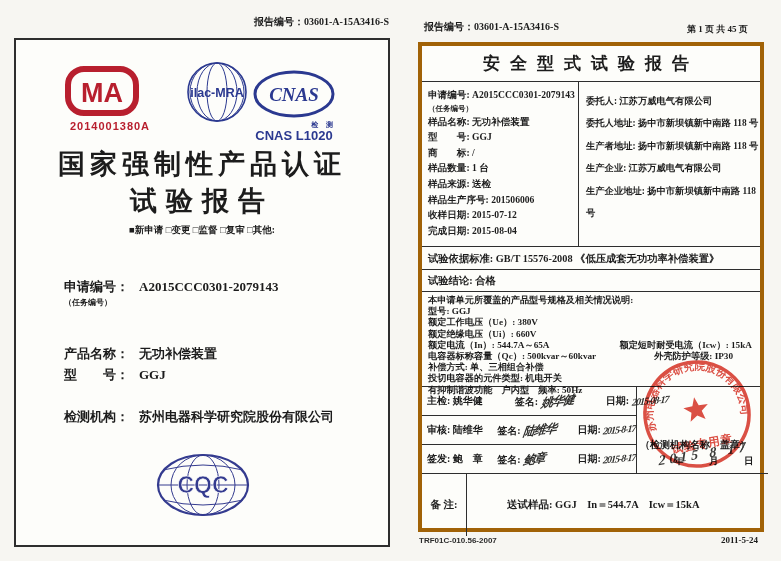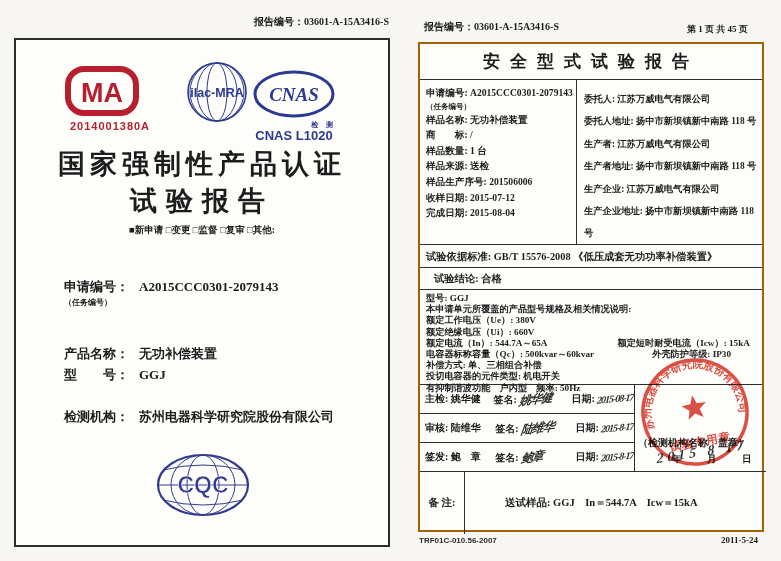--- a/index.html
+++ b/index.html
@@ -32,38 +32,38 @@
   .lp-check{left:0;top:184px;width:100%;text-align:center;font-size:9.5px;font-weight:bold;}
   .lp-field{left:48px;font-size:13px;font-weight:bold;white-space:nowrap;}
   .lp-field .val{margin-left:10px;}
   .lp-sub{left:48px;font-size:8px;font-weight:bold;}
   .logo-cqc{left:138px;top:410px;width:98px;height:70px;}
   
   .rp-header{left:424px;top:20px;font-size:10px;font-weight:bold;}
   .rp-pageinfo{left:687px;top:23px;font-size:9px;font-weight:bold;}
   .rtable{
     left:418px;top:42px;width:346px;height:490px;
-    border:2px solid #a16207;background:#fdfdfa;box-sizing:border-box;
+    border:4px solid #a16207;background:#fdfdfa;box-sizing:border-box;
   }
   .rtable .row{position:absolute;left:0;width:100%;box-sizing:border-box;}
   .r-title{top:0;height:36px;border-bottom:1.5px solid #2e2e2e;
     display:flex;align-items:center;justify-content:center;
     font-size:17px;font-weight:bold;letter-spacing:10px;}
   .r-info{top:36px;height:165px;border-bottom:1.5px solid #2e2e2e;}
   .r-info-l{position:absolute;left:0;top:0;width:157px;height:100%;
     border-right:1.5px solid #2e2e2e;box-sizing:border-box;padding:5px 2px 0 6px;}
   .r-info-l div{font-size:9.6px;font-weight:bold;line-height:15.6px;white-space:nowrap;}
   .r-info-l .subnote{font-size:7.5px;line-height:11px;}
   .r-info-r{position:absolute;left:157px;top:0;width:189px;height:100%;
     box-sizing:border-box;padding:8px 3px 0 7px;}
   .r-info-r div{font-size:9.3px;font-weight:bold;line-height:22.4px;}
   .r-standard{top:201px;height:23px;border-bottom:1.5px solid #2e2e2e;
     line-height:23px;padding-left:6px;font-size:10.3px;font-weight:bold;white-space:nowrap;}
   .r-conclusion{top:224px;height:22px;border-bottom:1.5px solid #2e2e2e;
-    line-height:22px;padding-left:14px;font-size:10.3px;font-weight:bold;}
+    line-height:22px;padding-left:6px;font-size:10.3px;font-weight:bold;}
   .r-coverage{top:246px;height:95px;border-bottom:1.5px solid #2e2e2e;
     padding:3px 2px 0 6px;}
   .r-coverage .cv{font-size:9.2px;font-weight:bold;line-height:11.2px;white-space:nowrap;}
   .r-coverage .cv .cv-r{display:inline-block;margin-left:26px;padding-left:44px;}
   .sig-row{position:absolute;left:0;width:215px;height:29px;
     border-right:1.5px solid #2e2e2e;border-bottom:1.5px solid #2e2e2e;
     box-sizing:border-box;display:flex;align-items:center;
     font-size:10px;font-weight:bold;padding-left:5px;}
   .sig-role{width:72px;white-space:nowrap;}
   .sig-mid{width:82px;white-space:nowrap;}
@@ -155,57 +155,57 @@
 
 <div class="abs rtable">
 
   <div class="row r-title">安全型式试验报告</div>
 
   <div class="row r-info">
     <div class="r-info-l">
       <div>申请编号: A2015CCC0301-2079143</div>
       <div class="subnote">（任务编号）</div>
       <div>样品名称: 无功补偿装置</div>
+      <div>型　　号: GGJ</div>
       <div>商　　标: /</div>
       <div>样品数量: 1 台</div>
       <div>样品来源: 送检</div>
       <div>样品生产序号: 201506006</div>
       <div>收样日期: 2015-07-12</div>
       <div>完成日期: 2015-08-04</div>
     </div>
     <div class="r-info-r">
       <div>委托人: 江苏万威电气有限公司</div>
       <div>委托人地址: 扬中市新坝镇新中南路 118 号</div>
-      <div>生产者: 江苏万威电气有限公司</div>
       <div>生产者地址: 扬中市新坝镇新中南路 118 号</div>
       <div>生产企业: 江苏万威电气有限公司</div>
       <div>生产企业地址: 扬中市新坝镇新中南路 118 号</div>
     </div>
   </div>
 
   <div class="row r-standard">试验依据标准: GB/T 15576-2008 《低压成套无功功率补偿装置》</div>
   <div class="row r-conclusion">试验结论: 合格</div>
 
   <div class="row r-coverage">
+    <div class="cv">本申请单元所覆盖的产品型号规格及相关情况说明:</div>
     <div class="cv">型号: GGJ</div>
-    <div class="cv">本申请单元所覆盖的产品型号规格及相关情况说明:</div>
     <div class="cv">额定工作电压（Ue）: 380V</div>
     <div class="cv">额定绝缘电压（Ui）: 660V</div>
     <div class="cv">
       <span>额定电流（In）: 544.7A～65A</span><span class="cv-r">额定短时耐受电流（Icw）: 15kA</span>
     </div>
     <div class="cv">
       <span>电容器标称容量（Qc）: 500kvar～60kvar</span><span class="cv-r" style="margin-left:14px;">外壳防护等级: IP30</span>
     </div>
     <div class="cv">补偿方式: 单、三相组合补偿</div>
     <div class="cv">投切电容器的元件类型: 机电开关</div>
     <div class="cv">有抑制谐波功能　户内型　频率: 50Hz</div>
   </div>
 
-  <div class="sig-row" style="top:341px;">
+  <div class="sig-row" style="top:341px;gap:32px;">
     <span class="sig-role">主检: 姚华健</span>
     <span class="sig-mid"><span>签名:</span> <span class="hand sig-name-hand">姚华健</span></span>
     <span class="sig-date"><span>日期:</span> <span class="hand sig-date-hand">2015-08-17</span></span>
   </div>
   <div class="sig-row" style="top:370px;">
     <span class="sig-role">审核: 陆维华</span>
     <span class="sig-mid"><span>签名:</span> <span class="hand sig-name-hand">陆维华</span></span>
     <span class="sig-date"><span>日期:</span> <span class="hand sig-date-hand">2015-8-17</span></span>
   </div>
   <div class="sig-row" style="top:399px;">

